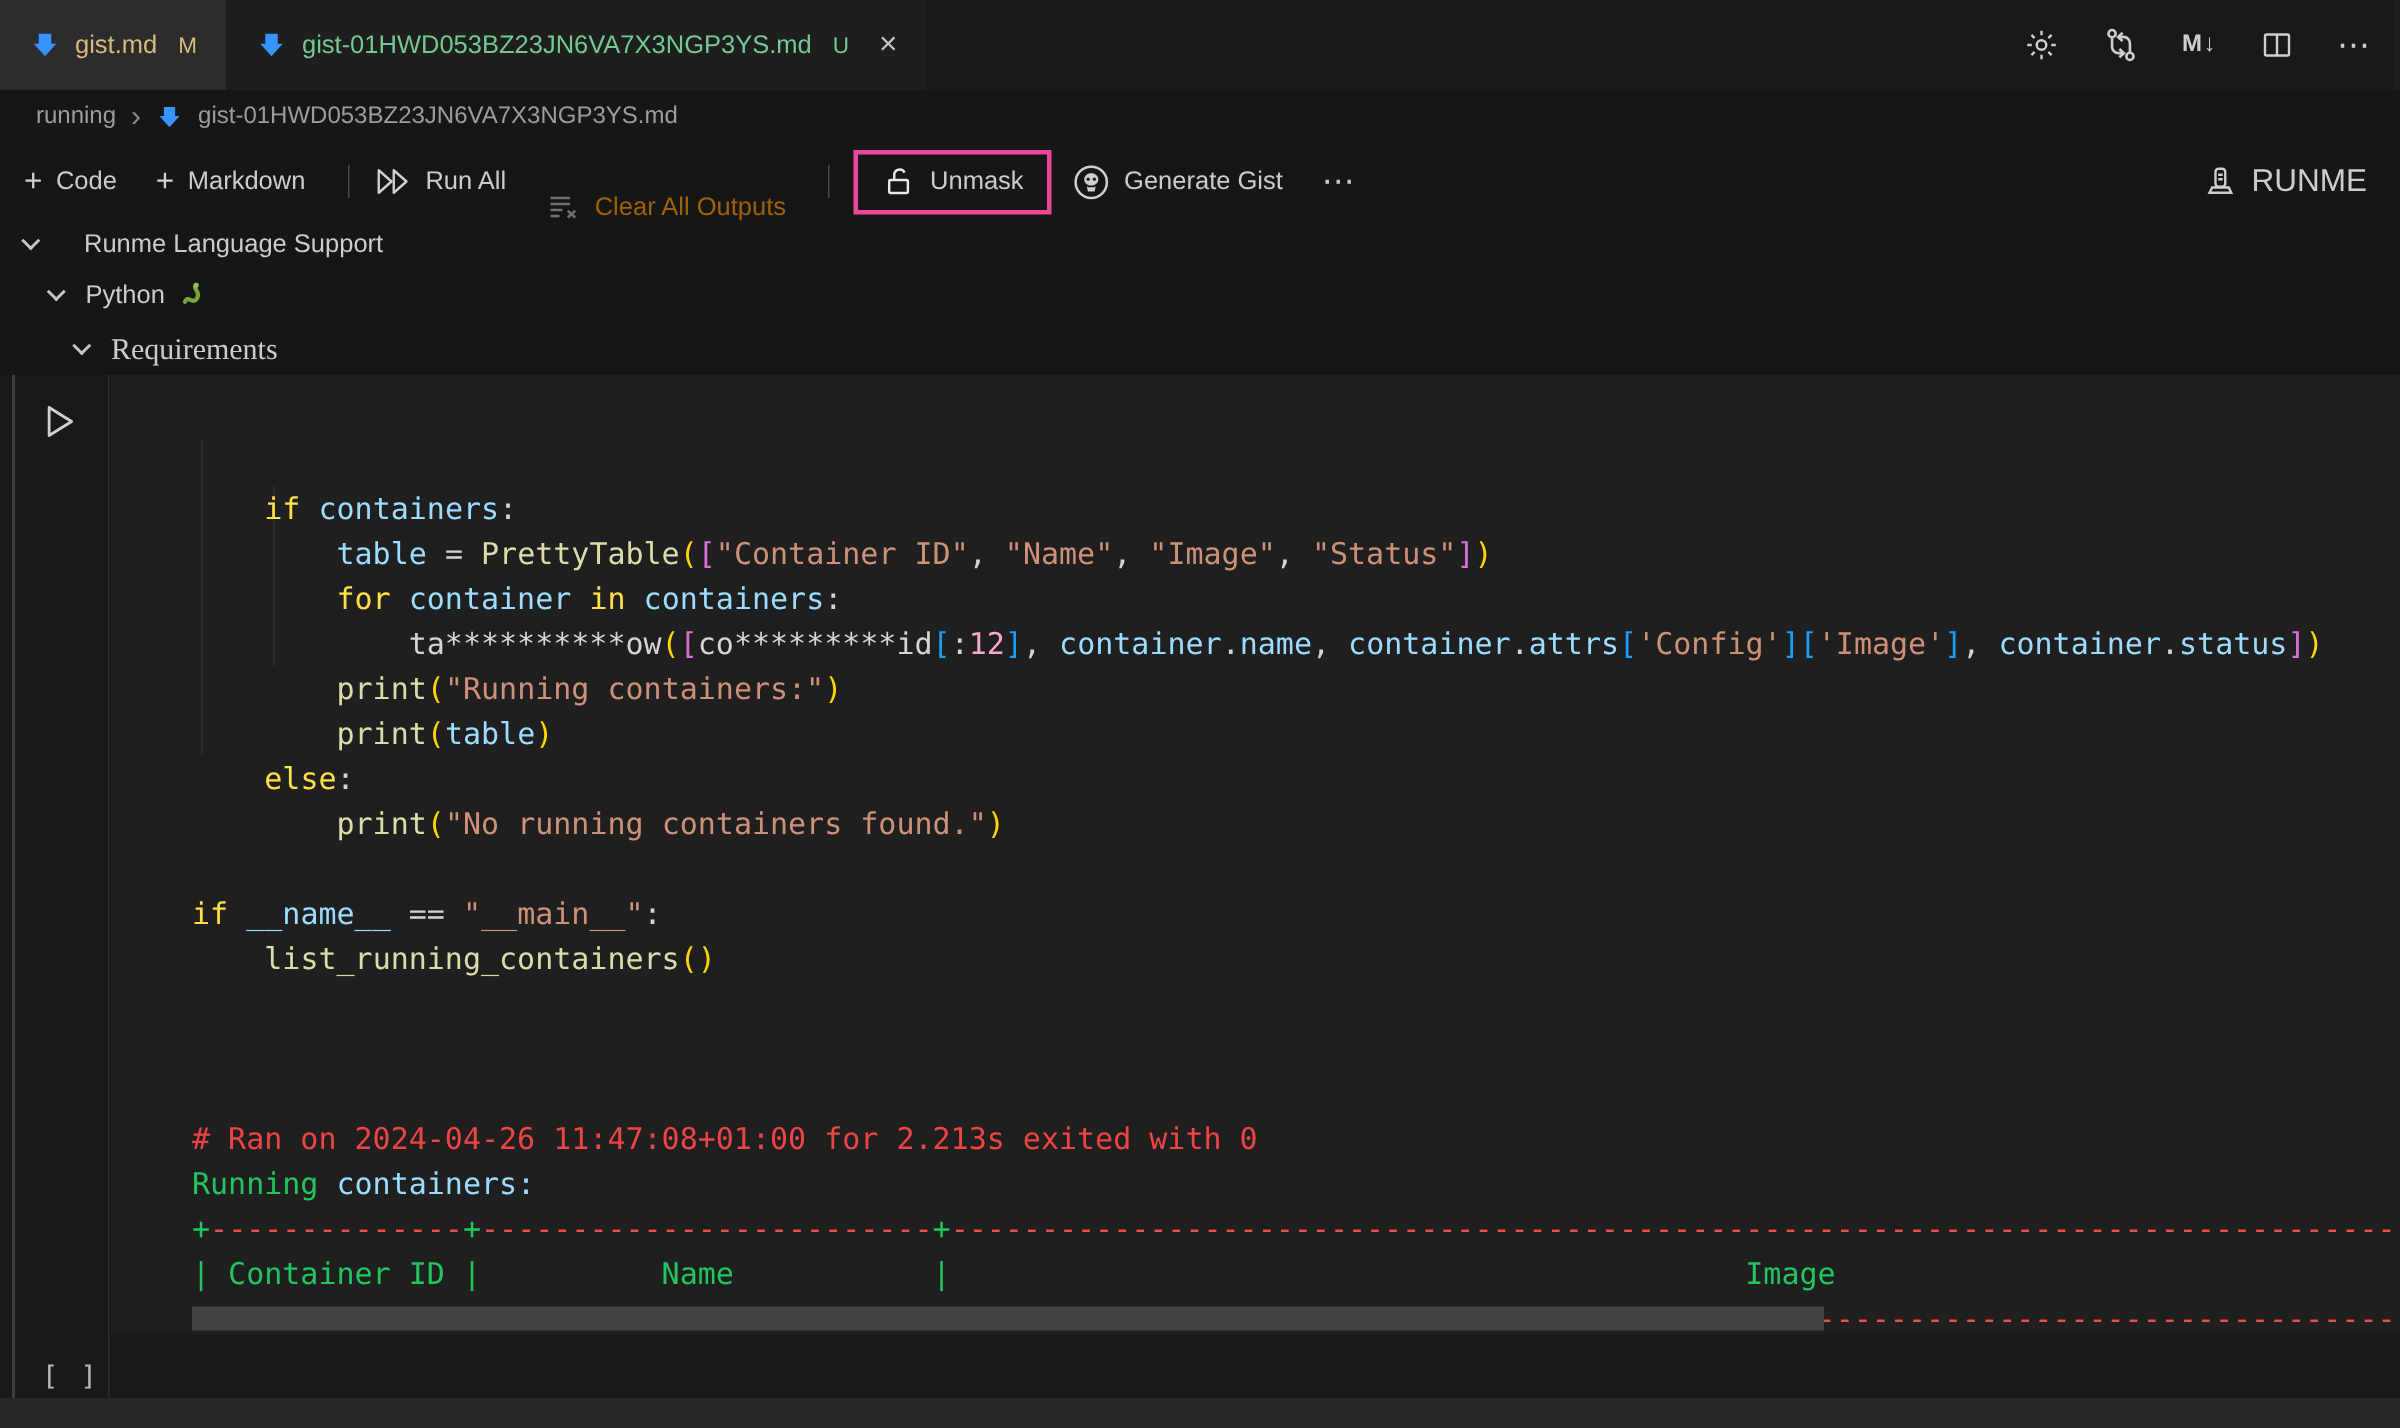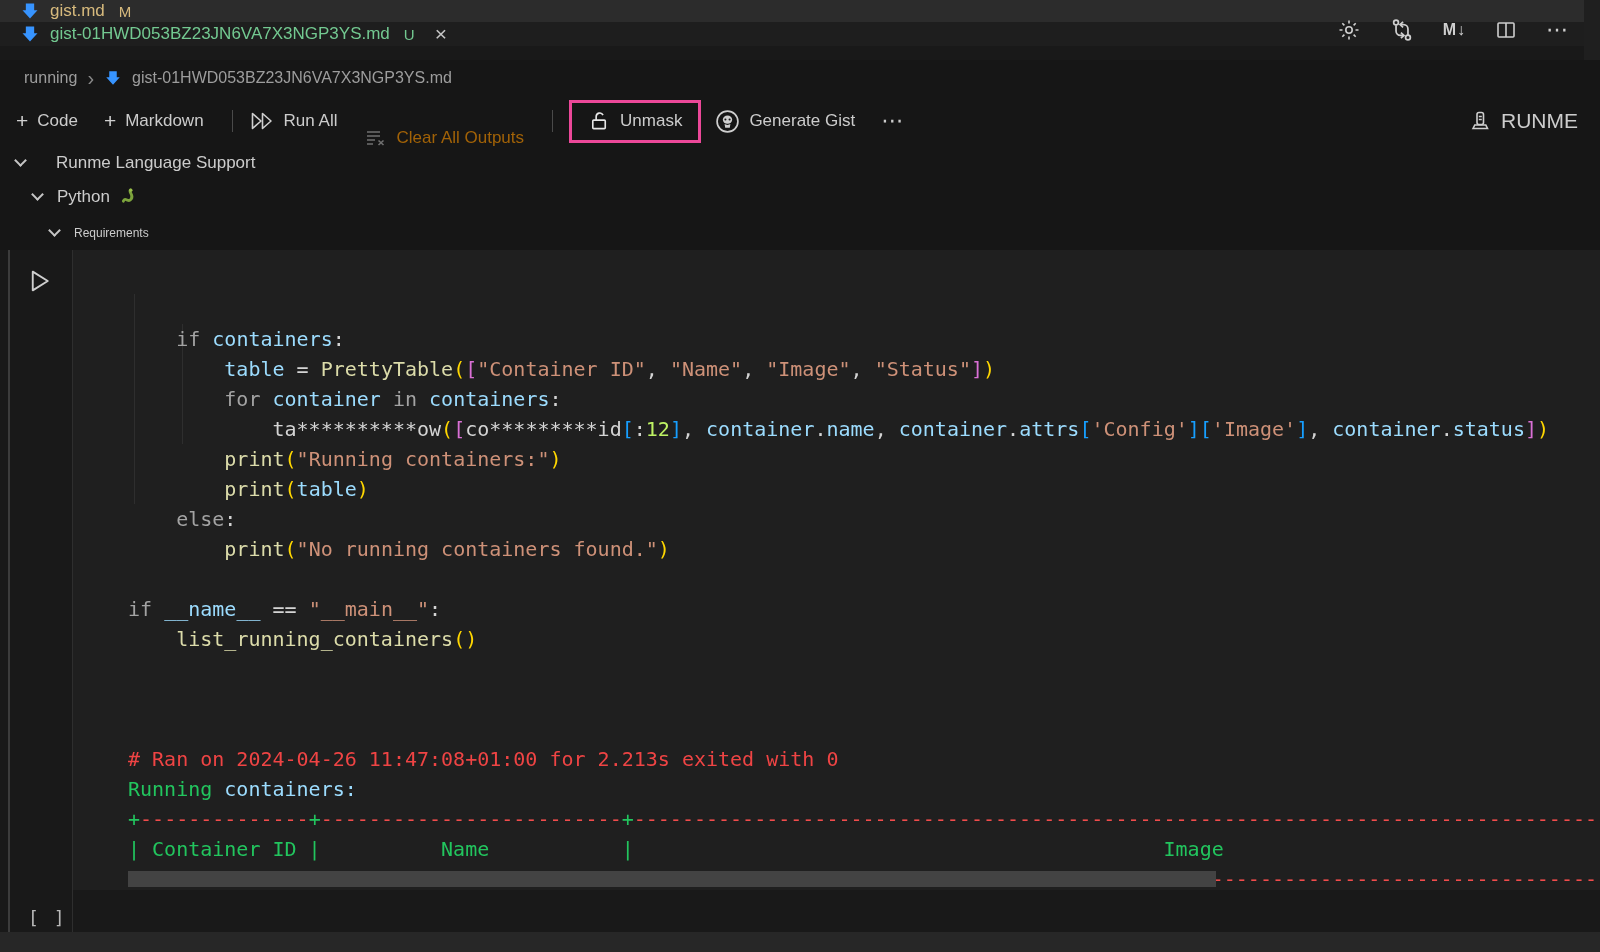--- a/index.html
+++ b/index.html
@@ -2,21 +2,21 @@
 <html><head>
 <meta charset="utf-8">
 <style>
   * { margin:0; padding:0; box-sizing:border-box; }
   html,body { background:#000; }
   #app {
     position:relative; width:1600px; height:952px; overflow:hidden;
     background:#1F1F1F; font-family:"Liberation Sans", sans-serif; color:#CCCCCC;
   }
   
-  .tabbar { position:absolute; top:0; left:0; right:16px; height:60px; background:#191919; display:flex;flex-direction:column; }
+  .tabbar { position:absolute; top:0; left:0; right:4px; height:60px; background:#191919; display:flex; }
   .tab { display:flex; align-items:center; gap:10px; padding:0 20px; font-size:17px; cursor:default; }
   .tab.inactive { background:#2C2C2C; color:#D7BA7D; }
   .tab.active   { background:#1E1E1E; color:#73C991; }
   .tab .badge { font-size:15px; margin-left:4px; }
   .tab .close { color:#C5C5C5; font-size:21px; margin-left:10px; }
   .tab-actions { position:absolute; right:16px; top:0; height:60px; display:flex; align-items:center; gap:28px; color:#CFCFCF; }
   .tab-actions .txticon { font-weight:bold; font-size:16px; letter-spacing:1px; }
   .tab-actions .dots { font-size:22px; }
   
   .header { position:absolute; top:60px; left:0; right:0; height:190px; background:#161616; }
@@ -45,25 +45,25 @@
   .codearea { position:absolute; left:73px; top:0; right:0; height:640px; background:#1F1F1F; overflow:hidden; }
   .mono { position:absolute; left:55px; top:14px; font-family:"DejaVu Sans Mono",monospace; font-size:20px; line-height:30px; white-space:pre; }
   .cl { height:30px; }
   .guide { position:absolute; width:1px; background:#2E2E2E; }
   .g1 { left:61px;  top:44px; height:210px; }
   .g2 { left:109px; top:74px; height:120px; }
   .hscroll { position:absolute; left:55px; bottom:3px; width:1088px; height:16px; background:#434343; }
   .bottomstrip { position:absolute; left:0; right:0; bottom:0; height:20px; background:#272727; }
   svg { display:block; }
 </style>
-<style>.c-kw{color:#a3a3a3;}
+<style>.c-kw{color:#fde047;}
 .c-var{color:#9CDCFE;}
 .c-fn{color:#DCDCAA;}
 .c-str{color:#CE9178;}
-.c-num{color:#bef264;}
+.c-num{color:#f9a8d4;}
 .c-txt{color:#D4D4D4;}
 .c-b1{color:#FFD700;}
 .c-b2{color:#DA70D6;}
 .c-b3{color:#179FFF;}
 .c-red{color:#F14C4C;}
 .c-grn{color:#ef4444;}
 .c-out{color:#22c55e;}</style></head>
 <body>
 
 <div id="app">
@@ -185,21 +185,21 @@
         <span>Runme Language Support</span>
       </div>
       <div class="orow" style="left:33px; top:34px;">
         <span class="chv"></span>
         <span>Python</span>
         <svg width="22" height="20" viewBox="0 0 24 24" style="margin-left:9px;">
           <path d="M4 17c2.5-6 6 3 9.5-2.5S10 7 12.5 3.5" fill="none" stroke="#7CA33C" stroke-width="3.4" stroke-linecap="round"></path>
           <circle cx="13" cy="3.8" r="2" fill="#9ABF4A"></circle>
         </svg>
       </div>
-      <div class="orow" style="left:50px; top:70px; font-size:12px;">
+      <div class="orow" style="left:50px; top:70px; font-size:20px;font-family:Liberation Serif, serif;">
         <span class="chv"></span>
         <span>Requirements</span>
       </div>
     </div>
   </div>
 
   <div class="cell">
     <div class="cell-focusline"></div>
     <div class="gutter">
       <div class="runbtn">

